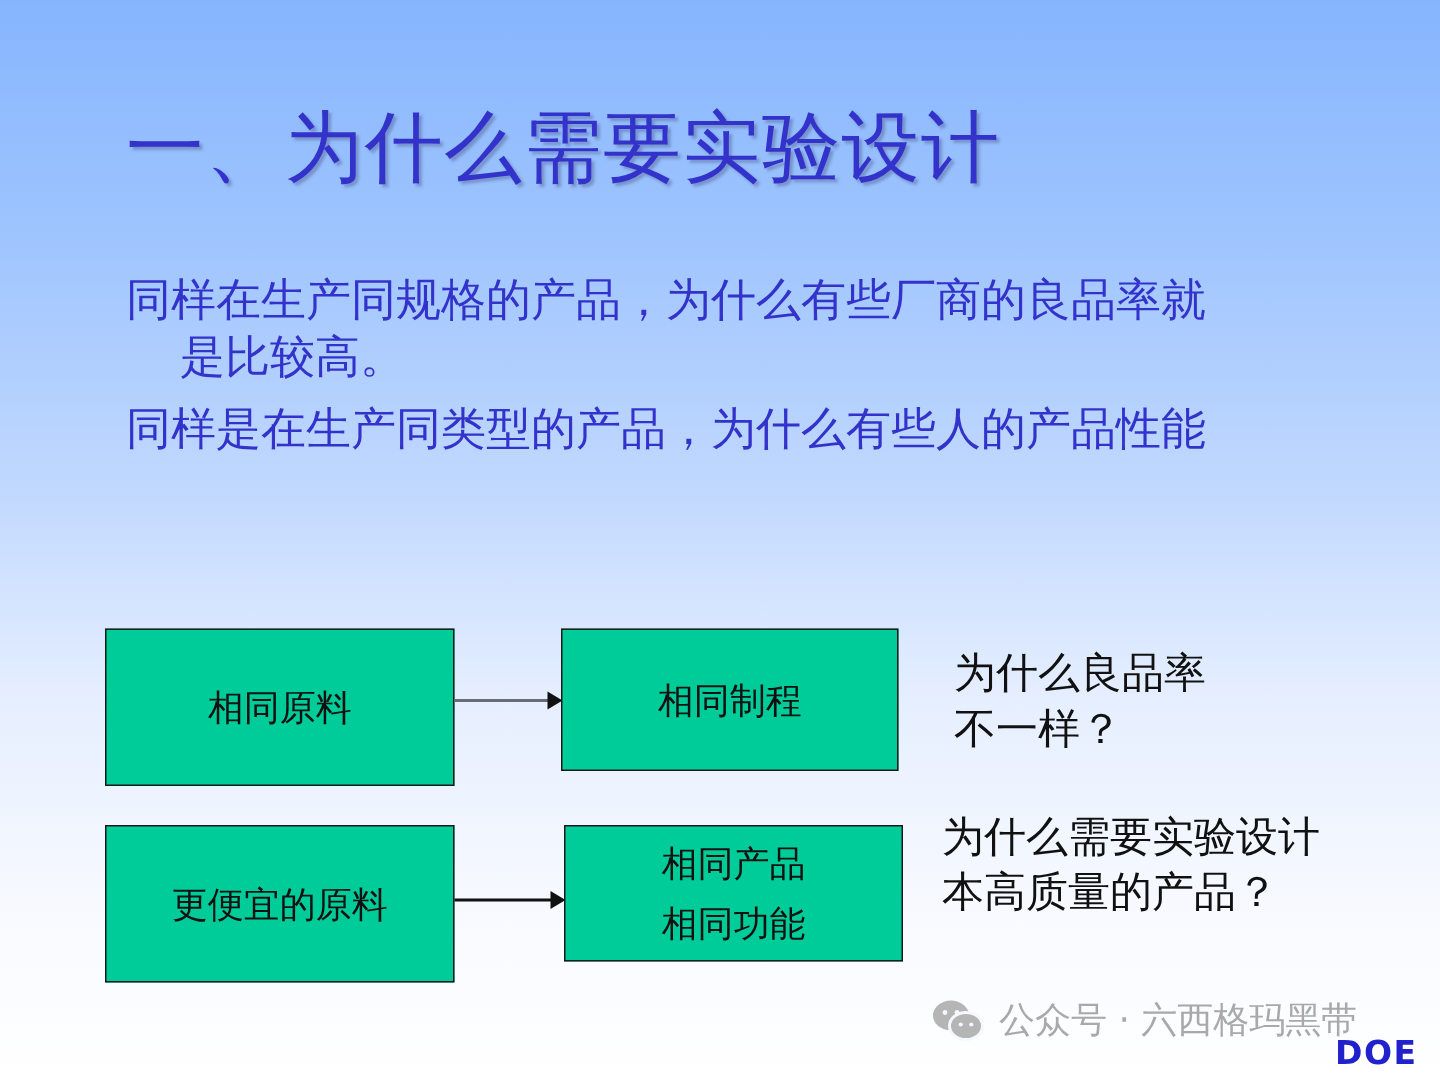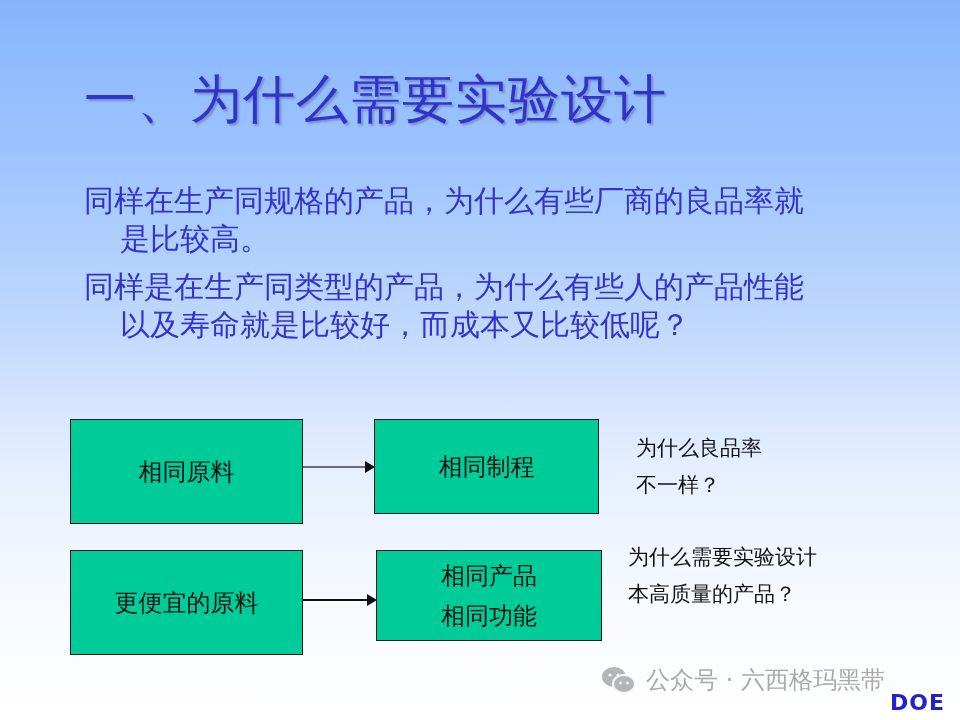--- a/index.html
+++ b/index.html
@@ -70,31 +70,31 @@
       top: -7px;
       border-left: 10px solid #111;
       border-top: 6px solid transparent;
       border-bottom: 6px solid transparent;
     }
     .arrow-1 { left: 303px; top: 466px; width: 70px; }
     .arrow-2 { left: 303px; top: 599px; width: 72px; border-top-color: #111; }
 
     .question {
       position: absolute;
-      font-size: 21px;
+      font-size: 28px;
       color: #111111;
       line-height: 37px;
     }
     .question span { display: block; white-space: nowrap; }
     .q1 { left: 636px; top: 430px; }
     .q2 { left: 628px; top: 539px; }
 
     .watermark {
       position: absolute;
-      left: 600px;
+      left: 620px;
       top: 664px;
       font-size: 24px;
       color: #a9a9a9;
       display: flex;
       align-items: center;
       white-space: nowrap;
     }
     .wechat-icon {
       width: 38px;
       height: 30px;
@@ -116,21 +116,20 @@
 
 <div class="title">一、为什么需要实验设计</div>
 
 <div class="para para1">
   <span class="line">同样在生产同规格的产品，为什么有些厂商的良品率就</span>
   <span class="line indent">是比较高。</span>
 </div>
 
 <div class="para para2">
   <span class="line">同样是在生产同类型的产品，为什么有些人的产品性能</span>
-  <span class="line indent">以及寿命就是比较好，而成本又比较低呢？</span>
 </div>
 
 <div class="box box-a">
   <span>相同原料</span>
 </div>
 <div class="arrow arrow-1"></div>
 <div class="box box-b">
   <span>相同制程</span>
 </div>
 <div class="question q1">

